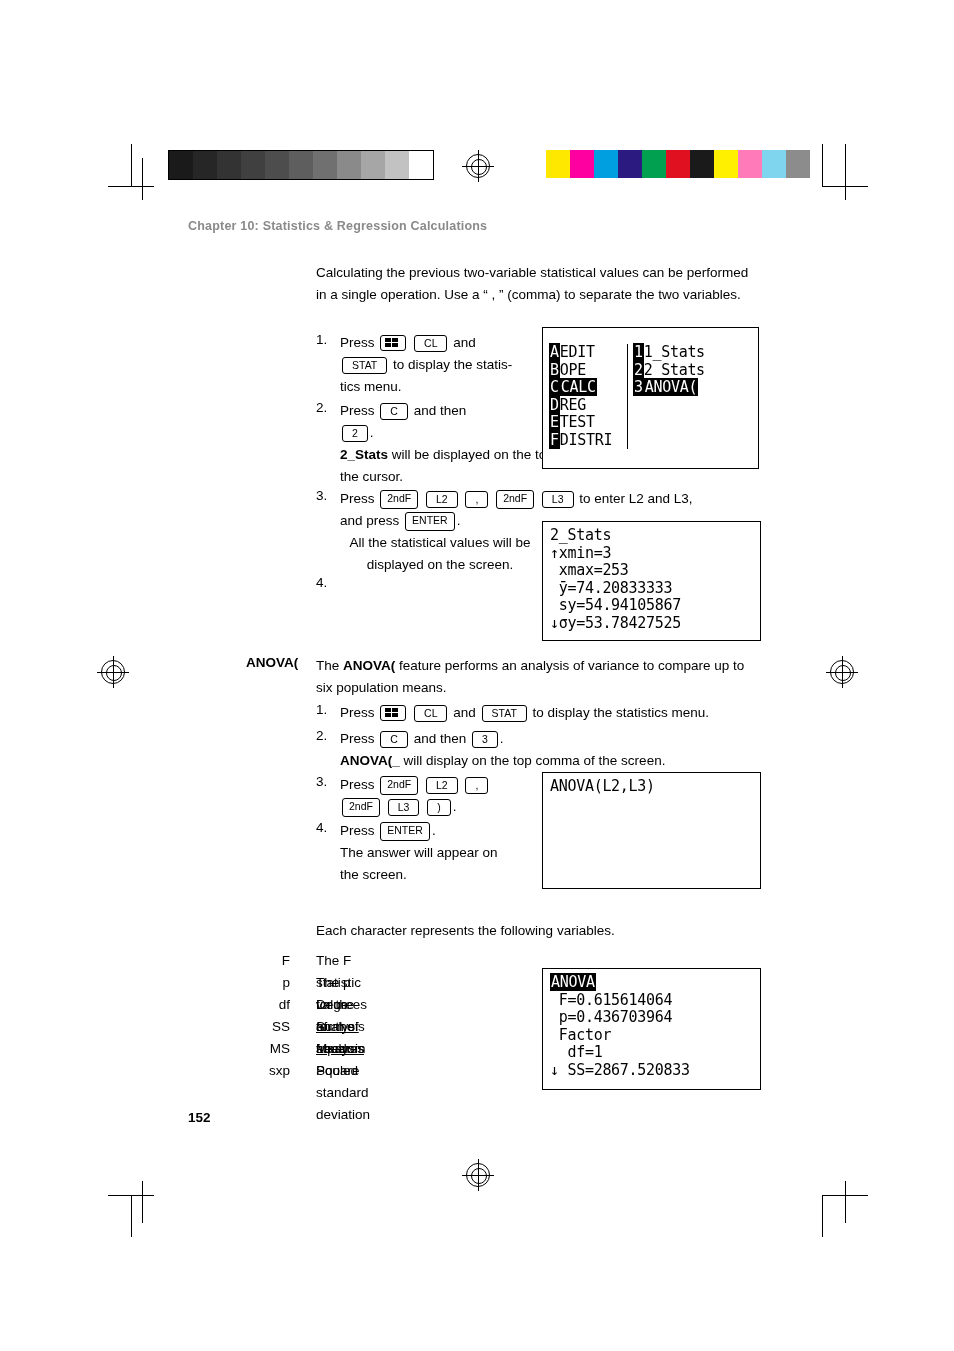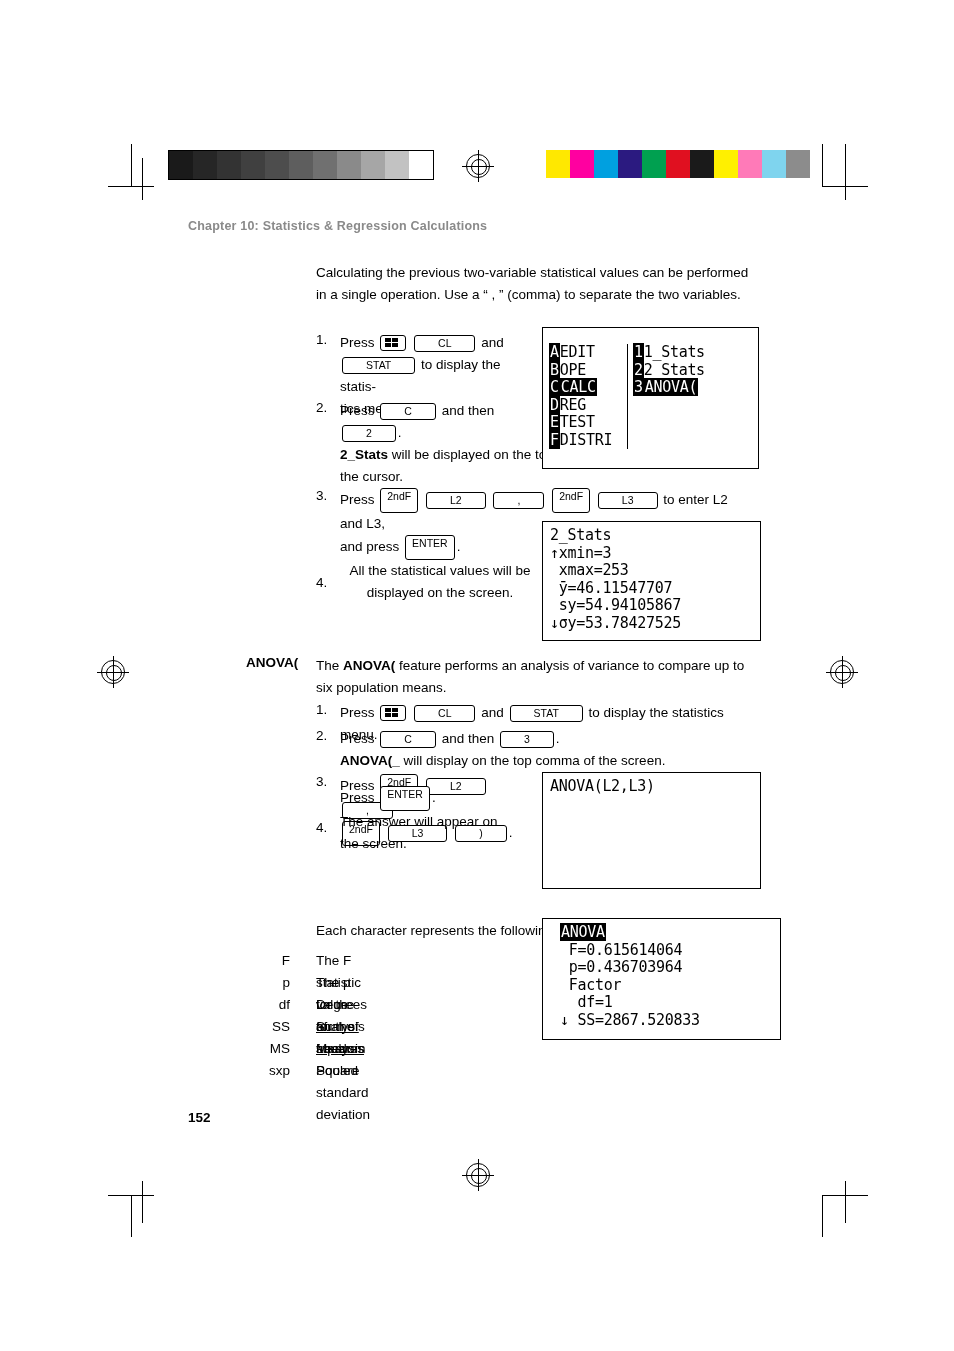--- a/index.html
+++ b/index.html
@@ -19,22 +19,22 @@
   
   .chapter{position:absolute;left:188px;top:219px;font-size:12.5px;font-weight:bold;color:#8a8a8a;letter-spacing:.2px;}
   .body{position:absolute;font-size:13.5px;line-height:22px;color:#000;}
   .lead{left:316px;top:262px;width:440px;}
   .term{position:absolute;font-size:13.5px;font-weight:bold;left:246px;}
   .num{position:absolute;font-size:13.5px;}
   .step{position:absolute;font-size:13.5px;line-height:22px;}
   .b{font-weight:bold;}
 
   
-  .key{display:inline-block;border:1px solid #000;border-radius:3px;padding:1px 6px 10px;font-size:10.5px;line-height:12px;vertical-align:middle;background:#fff;margin:0 2px;font-family:"Liberation Sans",sans-serif;}
-  .key.sm{padding:1px 23px 2px;}
+  .key{display:inline-block;border:1px solid #000;border-radius:3px;padding:1px 6px 4px;font-size:10.5px;line-height:12px;vertical-align:middle;background:#fff;margin:0 2px;font-family:"Liberation Sans",sans-serif;}
+  .key.sm{padding:1px 9px 2px;}
   .keyicon{display:inline-block;border:1px solid #000;border-radius:3px;padding:2px 4px 1px;vertical-align:middle;margin:0 2px;line-height:0;}
   .grid2{display:inline-block;width:16px;height:11px;}
   .grid2 span{display:block;float:left;width:6px;height:4px;background:#000;margin:0 1px 1px 0;}
   .arrowkey{display:inline-block;border:1px solid #000;border-radius:3px;padding:2px 10px;vertical-align:middle;margin:0 2px;line-height:0;}
   .tri{width:0;height:0;border-left:6px solid transparent;border-right:6px solid transparent;display:inline-block;}
   .tri.down{border-top:7px solid #000;}
   .tri.up{border-bottom:7px solid #000;}
 
   
   .lcd{position:absolute;border:1.6px solid #000;background:#fff;font-family:"DejaVu Sans Mono",monospace;}
@@ -168,21 +168,21 @@
         <div class="lcdtxt"><span class="inv">2</span><span id="sr1">2_Stats</span></div>
         <div class="lcdtxt"><span class="inv">3</span><span class="inv" id="sr2">ANOVA(</span></div>
       </div>
     </div>
   </div>
 
   <div class="lcd" style="left:542px;top:521px;width:203px;height:108px;padding:5px 7px;">
     <div class="lcdtxt">2_Stats</div>
     <div class="lcdtxt">↑xmin=3</div>
     <div class="lcdtxt"> xmax=253</div>
-    <div class="lcdtxt"> ȳ=46.11547707</div>
+    <div class="lcdtxt"> ȳ=74.20833333</div>
     <div class="lcdtxt"> sy=54.94105867</div>
     <div class="lcdtxt">↓σy=53.78427525</div>
   </div>
 
   <div class="term" style="top:655px;">ANOVA(</div>
   <div class="body" style="left:316px;top:655px;width:442px;">
     <span>The </span><span class="b">ANOVA(</span><span> feature performs an analysis of variance to compare up to six population means.</span>
   </div>
 
   <div class="num" style="left:316px;top:702px;">1.</div>
@@ -209,21 +209,21 @@
     <span>Press</span>
     <span class="key">2ndF</span>
     <span class="key sm">L2</span>
     <span class="key sm">,</span><br>
     <span class="key">2ndF</span>
     <span class="key sm">L3</span>
     <span class="key sm">)</span><span>.</span>
   </div>
 
   <div class="num" style="left:316px;top:820px;">4.</div>
-  <div class="step" style="left:340px;top:786px;width:190px;">
+  <div class="step" style="left:340px;top:820px;width:190px;">
     <span>Press</span>
     <span class="key">ENTER</span><span>.</span><br>
     <span style="display:inline-block;width:180px;">The answer will appear on the screen.</span>
   </div>
 
   <div class="lcd" style="left:542px;top:772px;width:203px;height:105px;padding:5px 7px;">
     <div class="lcdtxt">ANOVA(L2,L3)</div>
   </div>
 
   <div class="body" style="left:316px;top:920px;width:440px;">
@@ -243,21 +243,21 @@
     <div class="vkey" style="left:248px;top:1016px;">SS</div>
     <div class="vval" style="top:1016px;text-decoration:underline;">Sum of squares</div>
 
     <div class="vkey" style="left:248px;top:1038px;">MS</div>
     <div class="vval" style="top:1038px;">Mean Square</div>
 
     <div class="vkey" style="left:248px;top:1060px;">sxp</div>
     <div class="vval" style="top:1060px;">Pooled standard deviation</div>
   </div>
 
-  <div class="lcd" style="left:542px;top:918px;width:203px;height:110px;padding:5px 17px;">
+  <div class="lcd" style="left:542px;top:968px;width:203px;height:110px;padding:5px 7px;">
     <div class="lcdtxt"><span class="inv" id="ar0">ANOVA</span></div>
     <div class="lcdtxt"> F=0.615614064</div>
     <div class="lcdtxt"> p=0.436703964</div>
     <div class="lcdtxt"> Factor</div>
     <div class="lcdtxt">  df=1</div>
     <div class="lcdtxt">↓ SS=2867.520833</div>
   </div>
 
   <div class="pageno">152</div>
 

